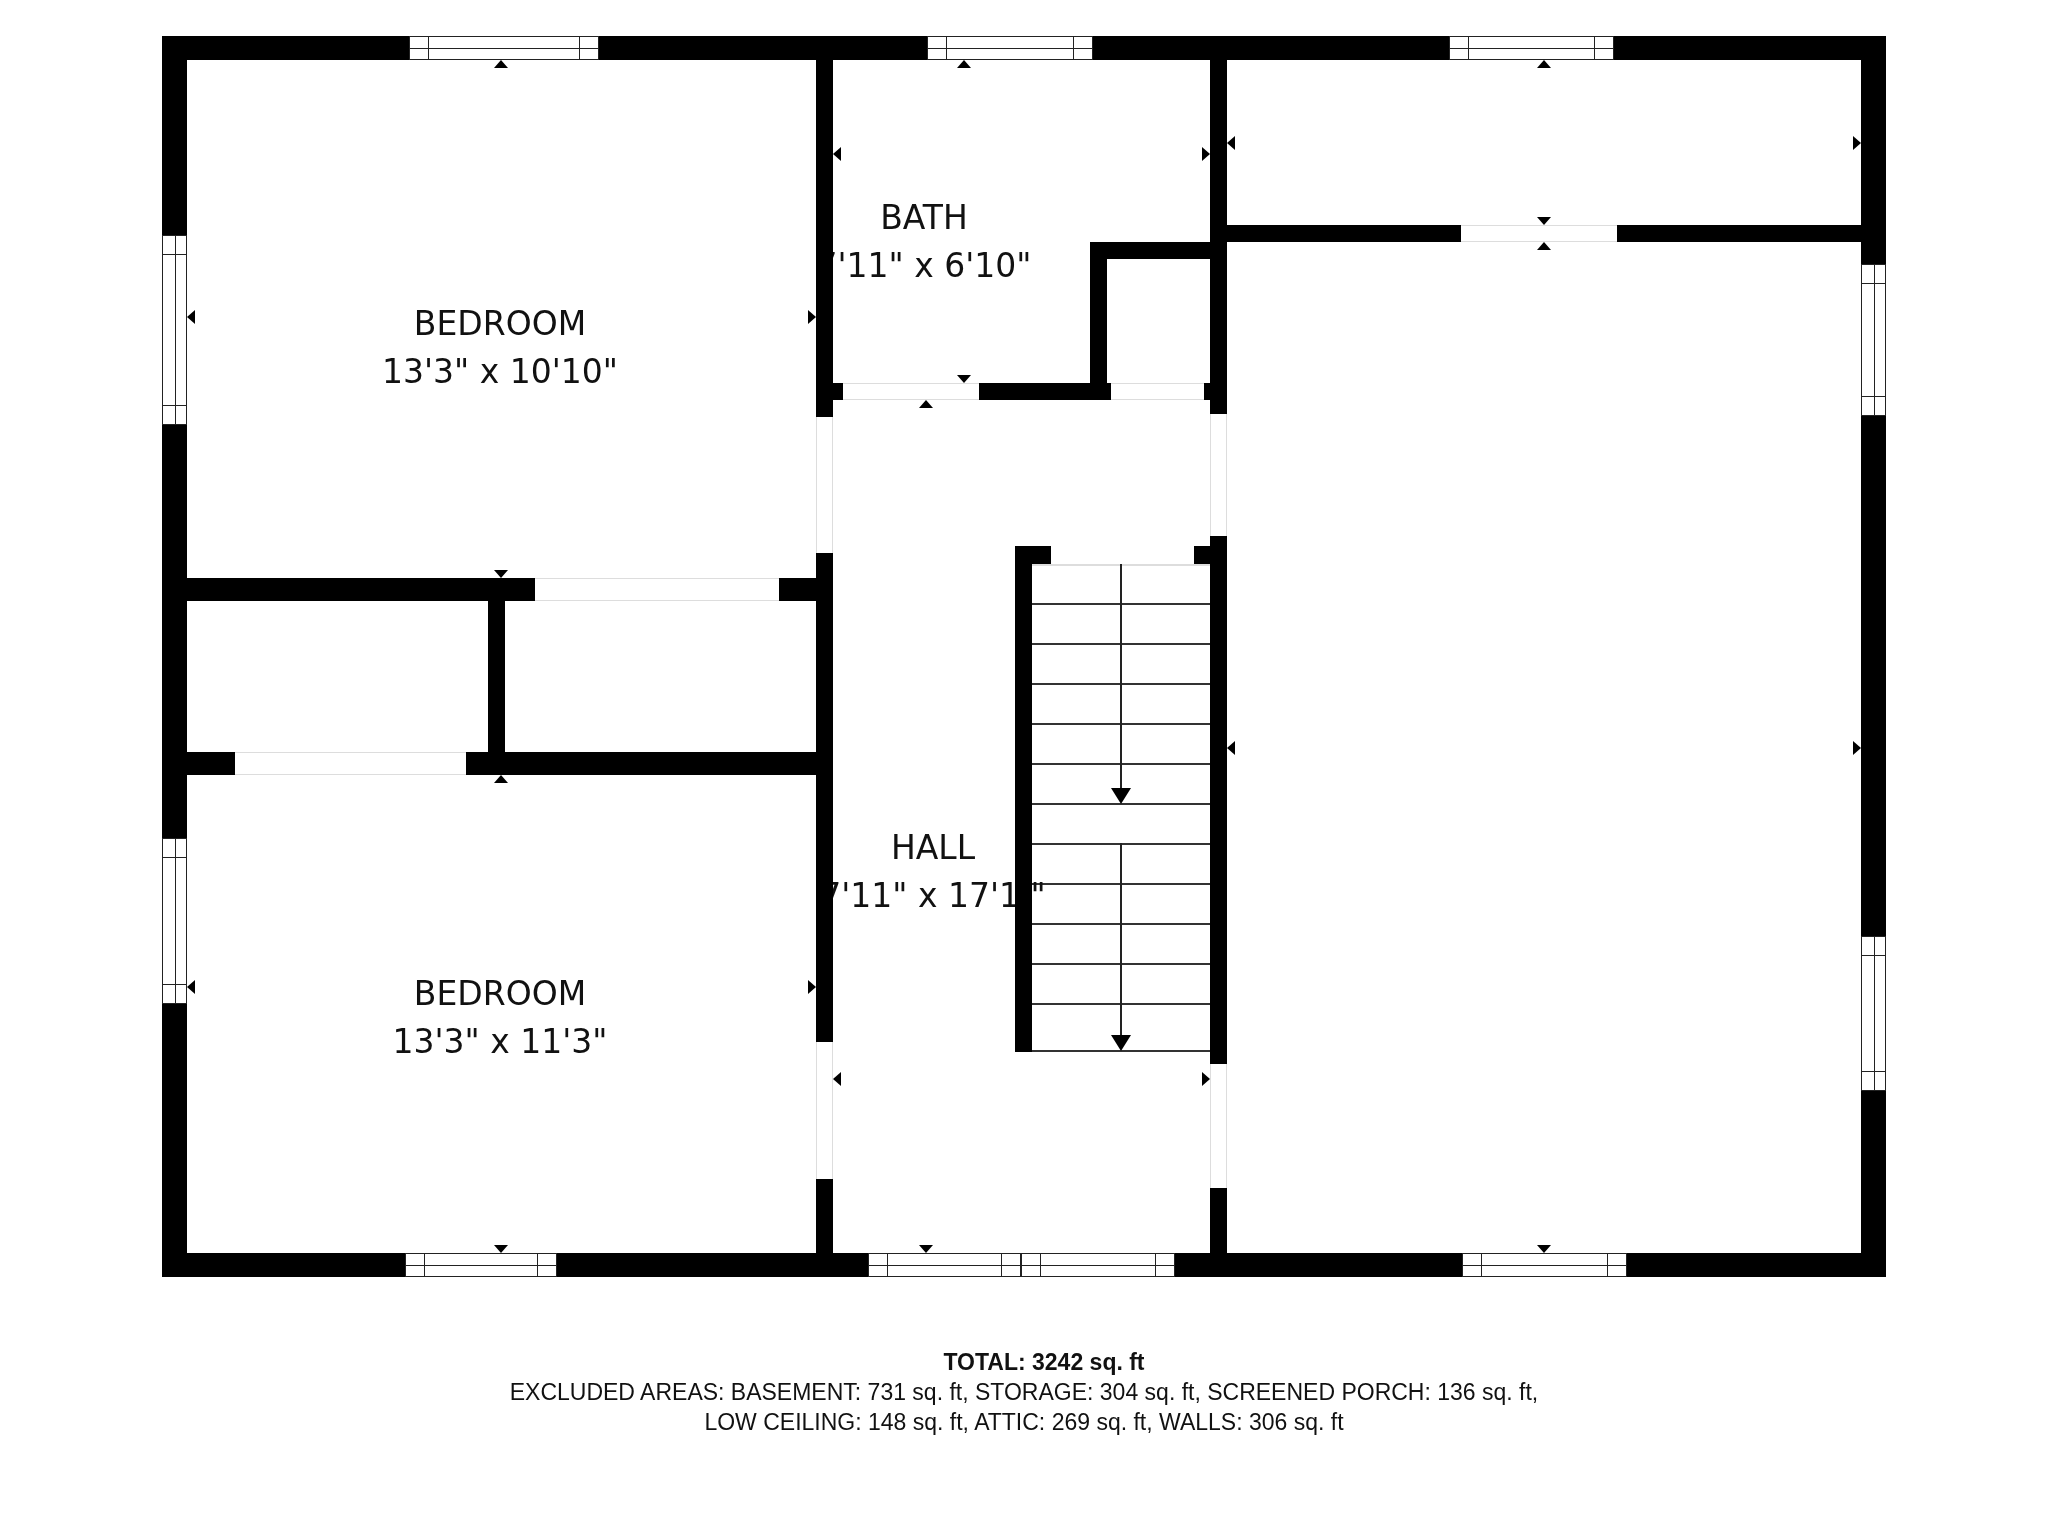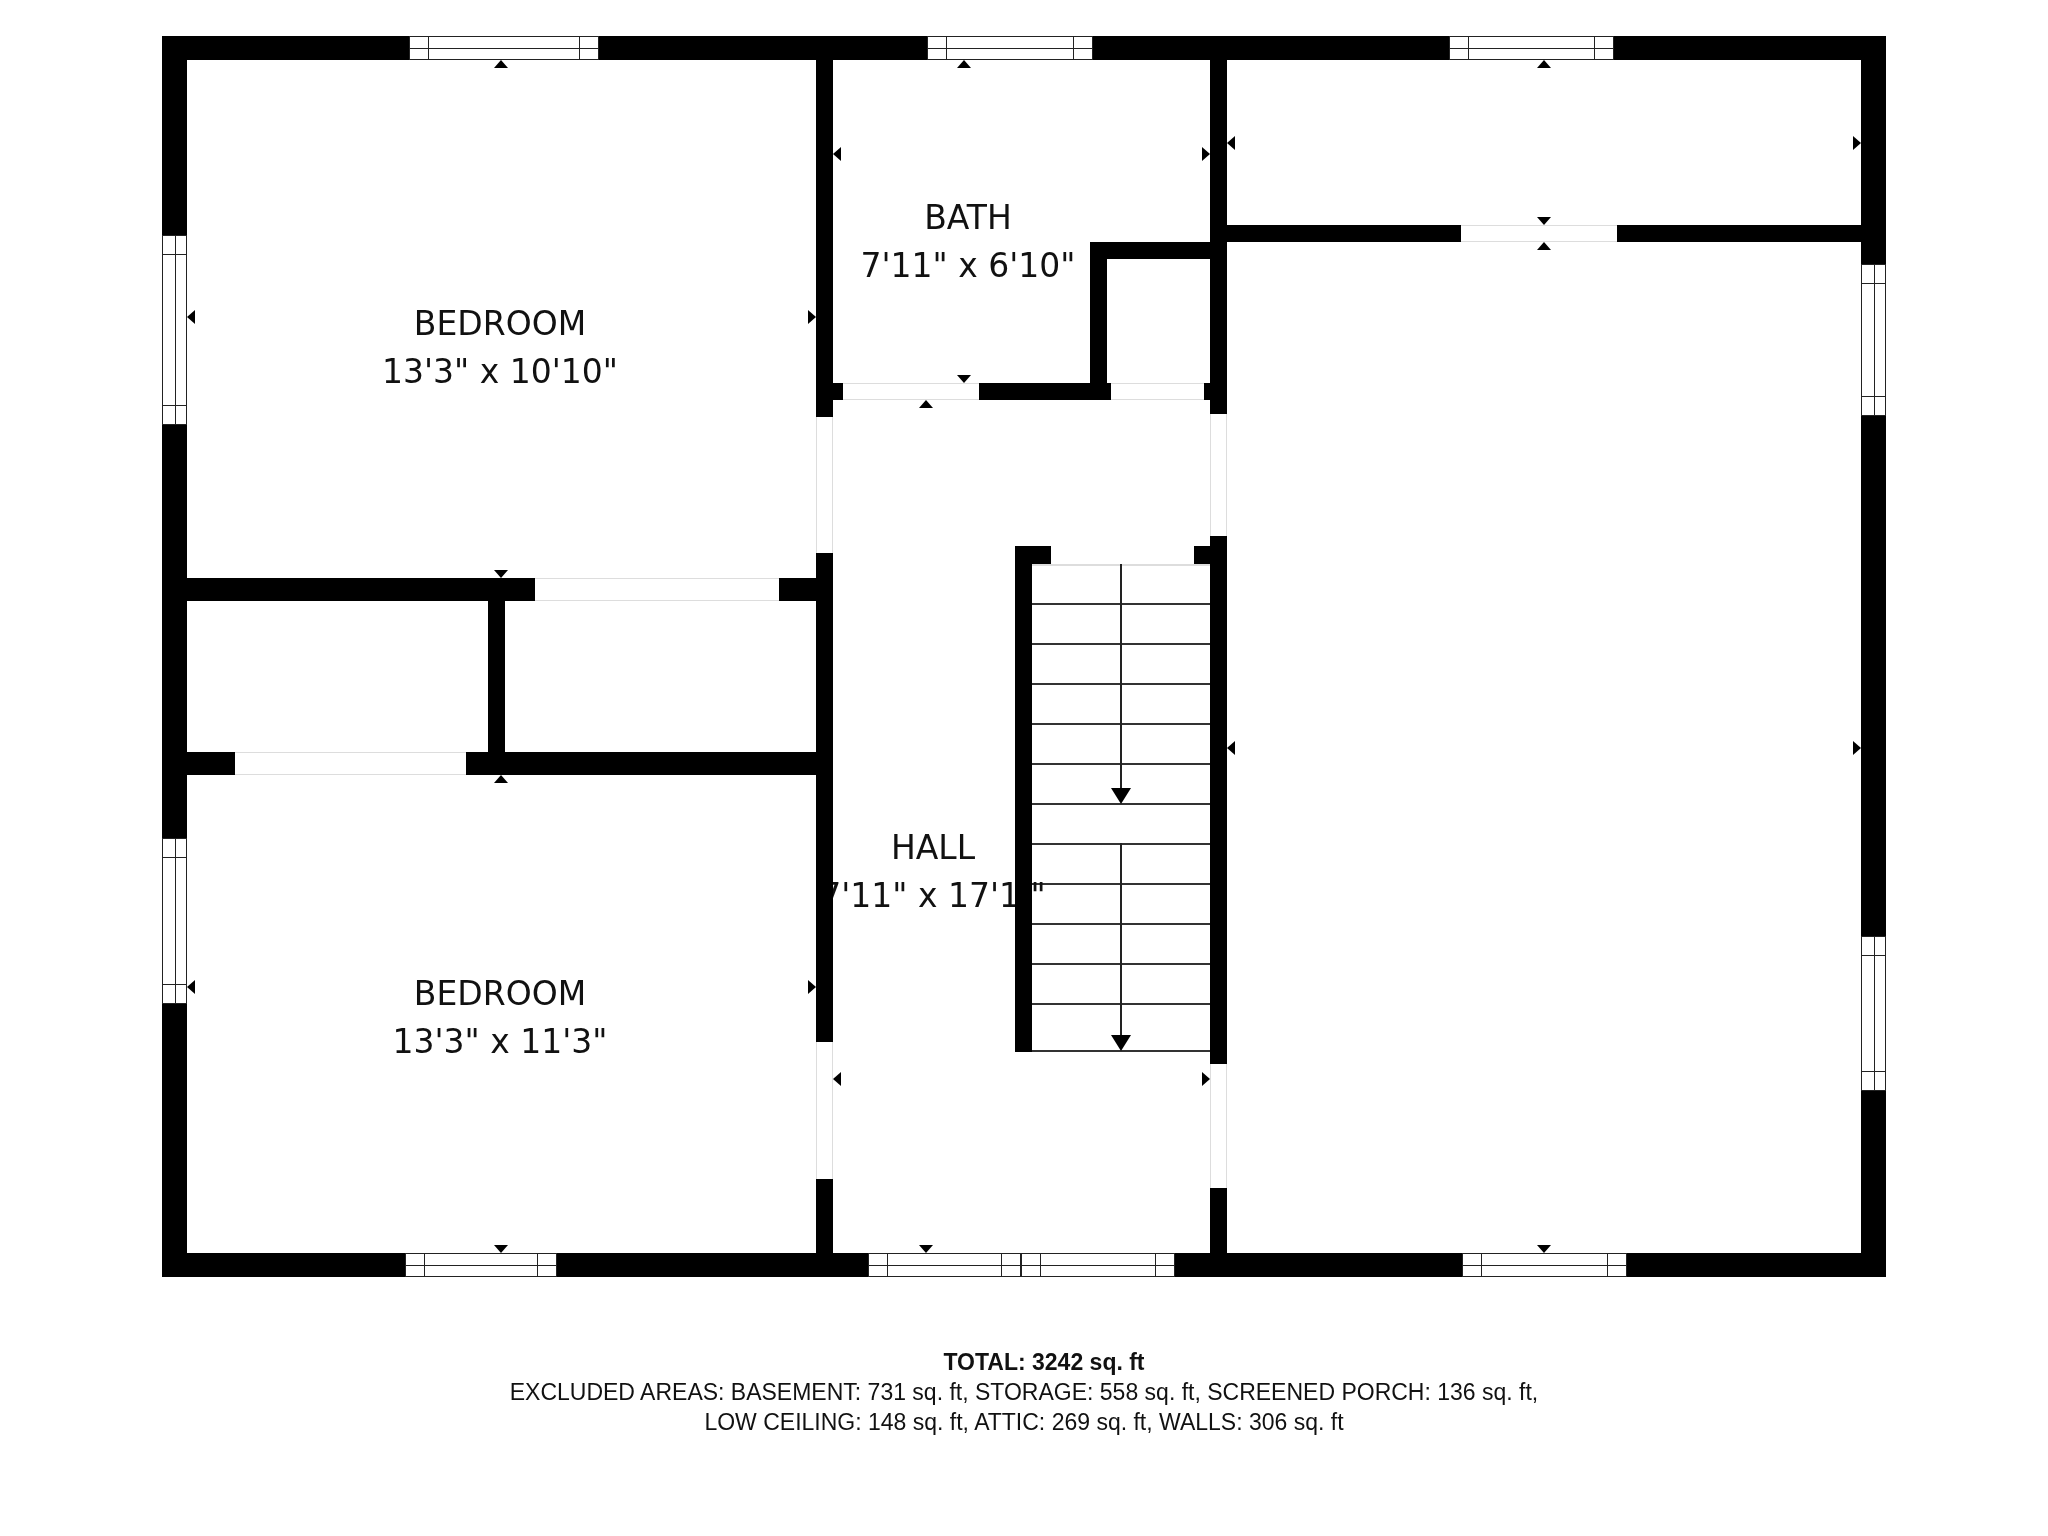--- a/index.html
+++ b/index.html
@@ -141,31 +141,31 @@
   <div class="mk down" style="left:1537px;top:217px;"></div>
   <div class="mk up" style="left:1537px;top:242px;"></div>
   <div class="mk left" style="left:1227px;top:741px;"></div>
   <div class="mk right" style="left:1853px;top:741px;"></div>
   <div class="mk down" style="left:1537px;top:1245px;"></div>
 
   <div class="label" style="left:500px;top:300px;">
     <div>BEDROOM</div>
     <div>13'3" x 10'10"</div>
   </div>
-  <div class="label" style="left:968px;top:194px;">
+  <div class="label" style="left:924px;top:194px;">
     <div>BATH</div>
     <div>7'11" x 6'10"</div>
   </div>
   <div class="label" style="left:933px;top:824px;">
     <div>HALL</div>
     <div>7'11" x 17'1  "</div>
   </div>
   <div class="label" style="left:500px;top:970px;">
     <div>BEDROOM</div>
     <div>13'3" x 11'3"</div>
   </div>
 </div>
 
 <div class="summary" style="top:1347px;">
   <div class="total">TOTAL: 3242 sq. ft</div>
-  <div>EXCLUDED AREAS: BASEMENT: 731 sq. ft, STORAGE: 558 sq. ft, SCREENED PORCH: 136 sq. ft,</div>
+  <div>EXCLUDED AREAS: BASEMENT: 731 sq. ft, STORAGE: 304 sq. ft, SCREENED PORCH: 136 sq. ft,</div>
   <div>LOW CEILING: 148 sq. ft, ATTIC: 269 sq. ft, WALLS: 306 sq. ft</div>
 </div>
 
 </body></html>

